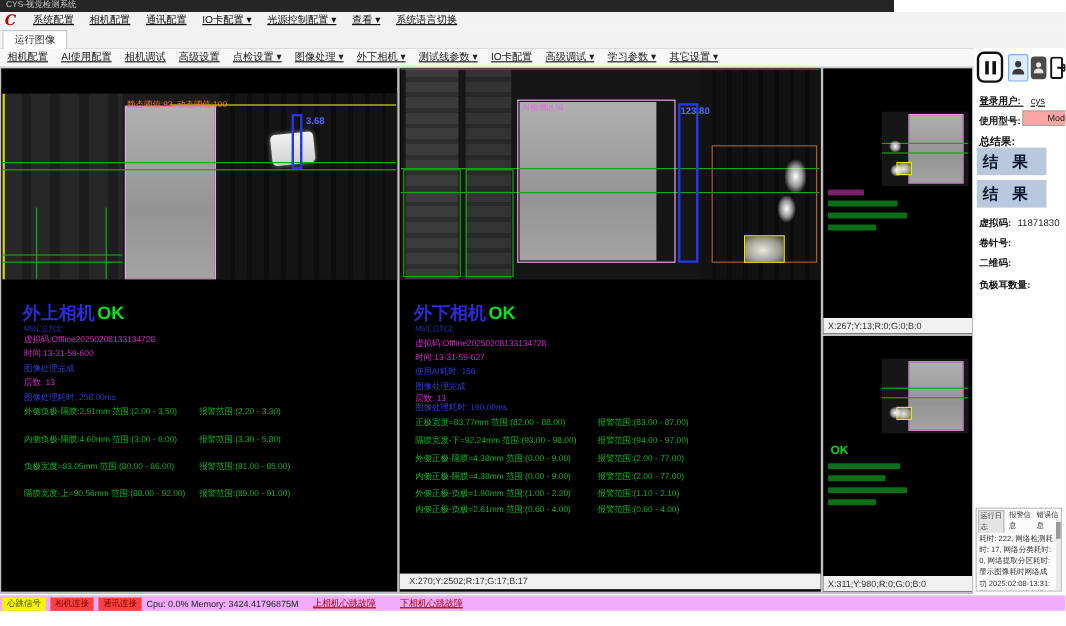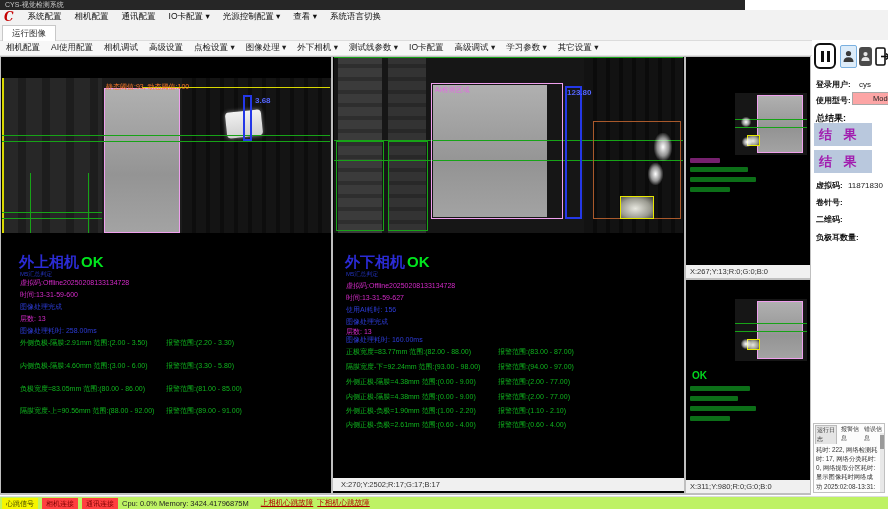--- a/index.html
+++ b/index.html
@@ -13,21 +13,21 @@
            padding-left:4px;box-sizing:border-box;}
   .logo{color:#c40000;font-weight:bold;font-style:italic;font-size:12px;line-height:12px;
         font-family:"DejaVu Serif",serif;margin-right:1px;}
   .tabstrip{position:absolute;left:0;top:24px;width:888px;height:17px;background:#f2f2f2;
             border-bottom:1px solid #dcdcdc;box-sizing:border-box;}
   .tab{position:absolute;left:2px;top:1px;height:15px;padding:0 9px;background:#fff;
        border:1px solid #c8c8c8;border-bottom:none;font-size:8.5px;line-height:15px;color:#333;}
   .toolbar{position:absolute;left:0;top:41px;width:812px;height:15px;background:#f7f7f7;
            border-bottom:1px solid #e2e2e2;display:flex;gap:11px;align-items:center;
            font-size:8.5px;color:#222;padding-left:6px;box-sizing:border-box;white-space:nowrap;overflow:hidden;}
-  .mitem,.titem{cursor:default;}
+  .mitem,.titem{cursor:default;text-decoration:underline;}
   
   .mainbg{position:absolute;left:0;top:56px;width:811px;height:439px;background:#bfbfbf;}
   .panel{position:absolute;background:#000;overflow:hidden;}
   #p-left{left:1px;top:57px;width:330px;height:436px;}
   #p-mid{left:333px;top:57px;width:351px;height:436px;}
   #t-top{left:686px;top:57px;width:124px;height:221px;background:#000;overflow:hidden;}
   #t-bot{left:686px;top:280px;width:124px;height:213px;background:#000;overflow:hidden;}
   .coordstrip{position:absolute;left:0;bottom:2px;width:100%;height:13px;background:#f0f0f0;
               font-size:7.5px;line-height:13px;color:#333;padding-left:8px;box-sizing:border-box;}
   .coordstrip.flush{bottom:0;}
@@ -73,32 +73,32 @@
   .pausebars{display:flex;gap:3px;}
   .pausebars i{display:block;width:3px;height:11px;background:#101010;}
   .userbtn{border:1px solid #7ab0e0;background:#ddecf9;border-radius:2px;}
   .darkbtn{background:#4a4a4a;border-radius:3px;}
   .doorbtn{background:#fff;}
   .slabel{position:absolute;font-size:8px;color:#111;font-weight:600;white-space:nowrap;}
   .svalue{font-weight:400;color:#222;}
   .model-input{position:absolute;border:1px solid #a8a8a8;background:#fca5a5;font-size:7.5px;
                line-height:11px;height:11px;padding-left:20px;box-sizing:content-box;color:#222;width:32px;}
   .resultbox{position:absolute;left:2px;width:58px;height:23px;background:#b9c8dd;
-             color:#a21caf;font-size:13px;font-weight:bold;line-height:23px;
+             color:#0f172a;font-size:13px;font-weight:bold;line-height:23px;
              padding-left:5px;letter-spacing:4px;box-sizing:border-box;white-space:nowrap;overflow:hidden;}
   .logpanel{position:absolute;left:1px;top:383px;width:72px;height:70px;border:1px solid #c0c0c0;
             background:#fcfcfc;box-sizing:border-box;overflow:hidden;}
   .logtabs{display:flex;gap:3px;font-size:6px;color:#333;padding:1px 1px 0 1px;}
   .logtabs span{padding:0 1px;}
   .logtabs .on{background:#e4e4e4;border:1px solid #bbb;border-bottom:none;}
   .logtext{font-size:6.3px;line-height:1.45;color:#333;padding:1px 6px 1px 2px;word-break:break-all;}
   .logscroll{position:absolute;right:0;top:9px;width:4px;height:59px;background:#e8e8e8;}
   .logscroll i{position:absolute;left:0;top:2px;width:4px;height:14px;background:#9a9a9a;display:block;}
   
-  .statusbar{position:absolute;left:0;top:496px;width:888px;height:13px;background:#bef264;
+  .statusbar{position:absolute;left:0;top:496px;width:888px;height:13px;background:#f0abfc;
              border-top:1px solid #ddd;display:flex;align-items:center;gap:4px;
              padding-left:2px;box-sizing:border-box;font-size:7.5px;color:#222;white-space:nowrap;}
   .badge{font-size:7px;height:11px;line-height:11px;padding:0 4px;}
   .b-yellow{background:#f5f500;color:#4a4a00;}
   .b-red{background:#ff4040;color:#7a0000;}
   .fault{color:#b00000;text-decoration:underline;margin-left:8px;}
 </style>
 </head>
 <body>
 
@@ -300,21 +300,21 @@
         </svg>
     </div>
     <div class="sbtn doorbtn" style="left:62px;top:5px;width:16px;height:23px;">
       <svg width="15" height="19" viewBox="0 0 15 19">
           <rect x="1" y="1" width="9" height="17" rx="1.5" fill="none" stroke="#111" stroke-width="1.6"></rect>
           <line x1="6" y1="9.5" x2="13.5" y2="9.5" stroke="#111" stroke-width="1.6"></line>
           <path d="M11 6.5 L14.2 9.5 L11 12.5" fill="none" stroke="#111" stroke-width="1.6"></path>
         </svg>
     </div>
 
-    <div class="slabel" style="left:4px;top:39px;">
+    <div class="slabel" style="left:4px;top:39px;text-decoration:underline;">
       <span>登录用户:</span>
       <span class="svalue" style="margin-left:6px;">cys</span>
     </div>
     <div class="slabel" style="left:4px;top:55px;">使用型号:</div>
     <div class="model-input" style="left:40px;top:52px;">Model1</div>
 
     <div class="slabel" style="left:4px;top:72px;font-size:9px;">总结果:</div>
     <div class="resultbox" style="top:83px;">结 果</div>
     <div class="resultbox" style="top:110px;">结 果</div>
 
@@ -338,16 +338,16 @@
         </div>
     </div>
   </div>
 
   <div class="statusbar">
     <span class="badge b-yellow">心跳信号</span>
     <span class="badge b-red">相机连接</span>
     <span class="badge b-red">通讯连接</span>
     <span>Cpu: 0.0% Memory: 3424.41796875M</span>
     <span class="fault">上相机心跳故障</span>
-    <span class="fault" style="margin-left:0;">下相机心跳故障</span>
+    <span class="fault" style="margin-left:16px;">下相机心跳故障</span>
   </div>
 
 </div>
 
 </body></html>

